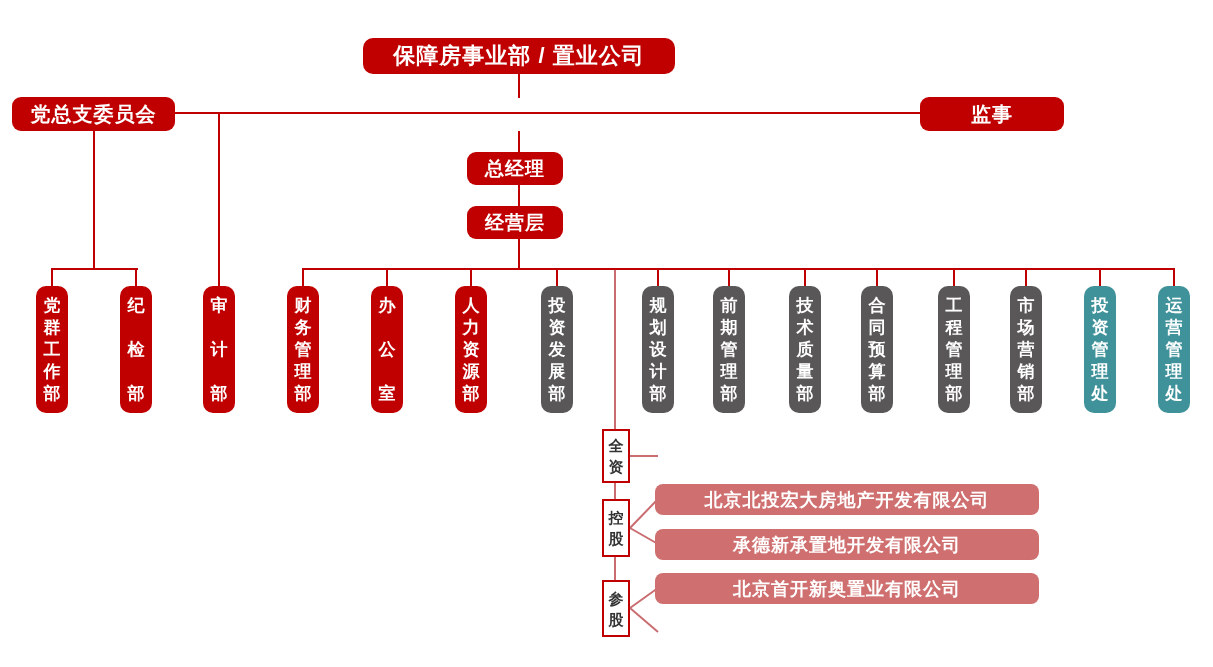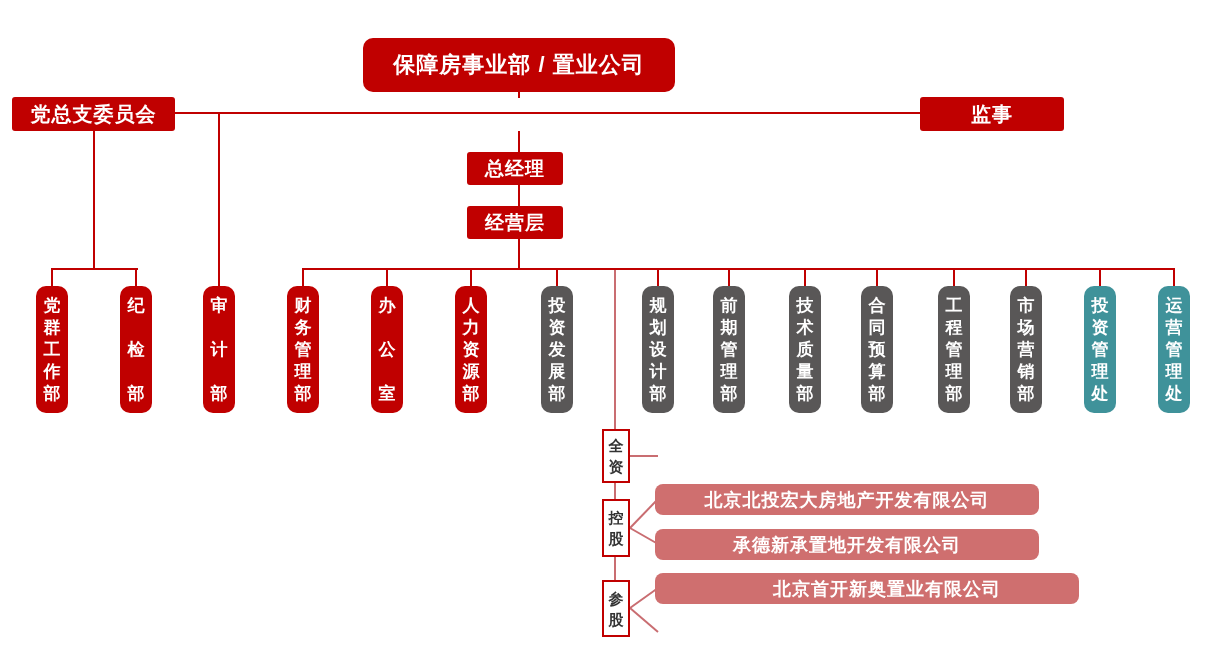--- a/index.html
+++ b/index.html
@@ -3,23 +3,23 @@
 <meta charset="utf-8">
 <style>
   html,body{margin:0;padding:0;background:#ffffff;}
   #canvas{
     position:relative;width:1213px;height:667px;background:#ffffff;overflow:hidden;
     font-family:"Liberation Sans","DejaVu Sans",sans-serif;font-weight:bold;
   }
   .node{
     position:absolute;box-sizing:border-box;background:#c00000;color:#ffffff;
     display:flex;align-items:center;justify-content:center;text-align:center;
-    border-radius:3px;z-index:2;letter-spacing:1px;
-  }
-  .root{left:363px;top:38px;width:312px;height:54px;font-size:22px;border-radius:10px;}
+    border-radius:9px;z-index:2;letter-spacing:1px;
+  }
+  .root{left:363px;top:38px;width:312px;height:36px;font-size:22px;border-radius:10px;}
   .party{left:12px;top:97px;width:163px;height:34px;font-size:20px;}
   .exec{left:404px;top:97px;width:217px;height:34px;font-size:20px;}
   .supervisor{left:920px;top:97px;width:144px;height:34px;font-size:20px;}
   .gm{left:467px;top:152px;width:96px;height:33px;font-size:19px;}
   .mgmt{left:467px;top:206px;width:96px;height:33px;font-size:19px;}
 
   .dept{
     position:absolute;top:286px;width:32px;height:127px;box-sizing:border-box;
     background:#c00000;color:#fff;border-radius:10px;font-size:17px;line-height:1;
     display:flex;flex-direction:column;align-items:center;justify-content:space-between;
@@ -204,15 +204,15 @@
       <span>控</span>
       <span>股</span>
     </div>
   <div class="own" style="top:580px;height:57px;">
       <span>参</span>
       <span>股</span>
     </div>
 
   <div class="company" style="top:484px;">北京北投宏大房地产开发有限公司</div>
   <div class="company" style="top:529px;">承德新承置地开发有限公司</div>
-  <div class="company" style="top:573px;padding-left:40px;">北京首开新奥置业有限公司</div>
+  <div class="company" style="top:573px;">北京首开新奥置业有限公司</div>
 
 </div>
 
 </body></html>

